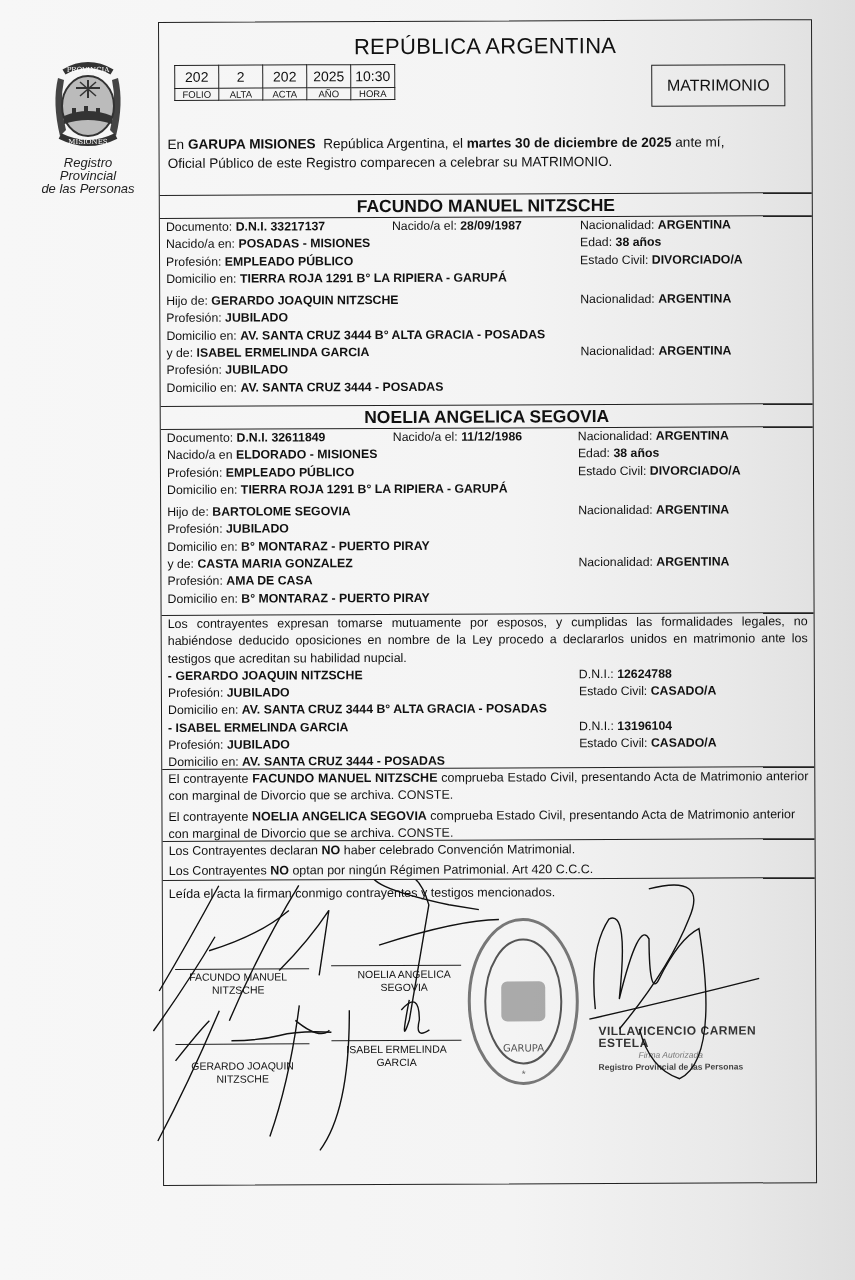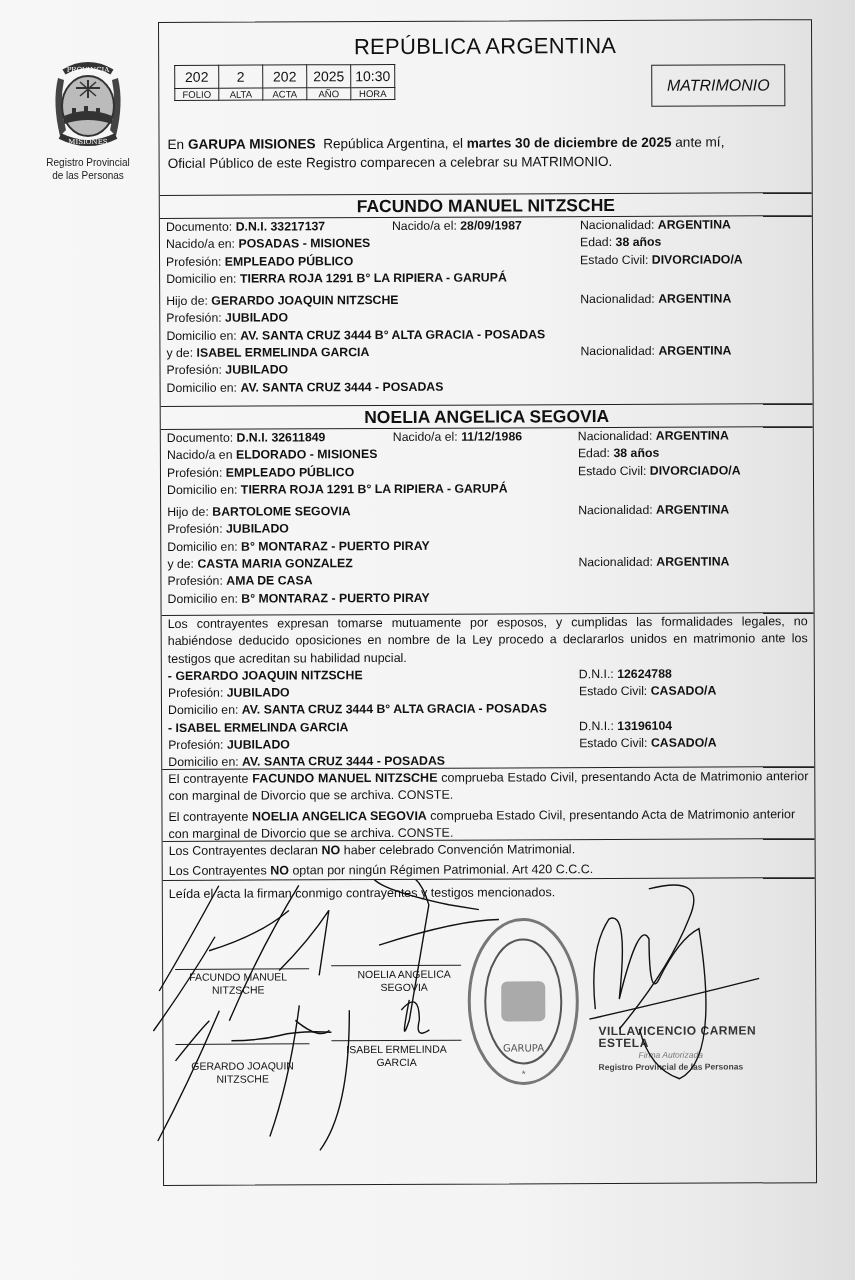--- a/index.html
+++ b/index.html
@@ -3,34 +3,34 @@
 <meta charset="utf-8">
 <style>
   html, body { margin:0; padding:0; }
   body {
     width:855px; height:1280px; position:relative; overflow:hidden;
     background: linear-gradient(90deg, #f7f7f7 0%, #f4f4f4 60%, #e9e9e9 85%, #dedede 100%);
     font-family: "Liberation Sans", sans-serif; color:#111;
   }
   .logo { position:absolute; left:36px; top:58px; width:104px; text-align:center; }
   .logo svg { display:block; margin:0 auto; }
-  .logo .lbl { font-size:10px; line-height:13px; color:#222; margin-top:6px; }
+  .logo .lbl { font-size:13px; line-height:13px; color:#222; margin-top:6px;font-style:italic; }
 
   .doc {
     position:absolute; left:158px; top:22px; width:652px; height:1162px;
     border:1.5px solid #222; transform: rotate(-0.25deg); transform-origin: top left;
     background: transparent;
   }
   .title { position:absolute; left:0; right:0; top:12px; text-align:center; font-size:22px; letter-spacing:0.3px; }
   table.reg { position:absolute; left:15px; top:42px; border-collapse:collapse; }
   table.reg td { border:1px solid #222; text-align:center; padding:0; }
   table.reg tr.v td { font-size:14px; height:22px; width:43px; }
   table.reg tr.l td { font-size:9.5px; height:11px; }
   .kind { position:absolute; right:26px; top:44px; width:132px; height:40px; border:1.5px solid #222;
-          display:flex; align-items:center; justify-content:center; font-size:16px;font-style:italic; }
+          display:flex; align-items:center; justify-content:center; font-size:16px; }
   .intro { position:absolute; left:8px; top:112px; right:4px; font-size:13.6px; line-height:19px; }
   b { font-weight:bold; }
 
   .sec { position:absolute; left:0; right:0; border-top:1.5px solid #222; }
   .sec-title { text-align:center; font-size:17.5px; font-weight:bold; height:22px; line-height:22px; border-bottom:1.2px solid #222; }
   .row { position:relative; font-size:12.3px; height:17.3px; line-height:17.3px; padding-left:6px; white-space:nowrap; }
   .row .c2 { position:absolute; left:232px; }
   .row .c3 { position:absolute; left:420px; }
   .row .c3b { position:absolute; left:417px; }
   .gap { height:5px; }

